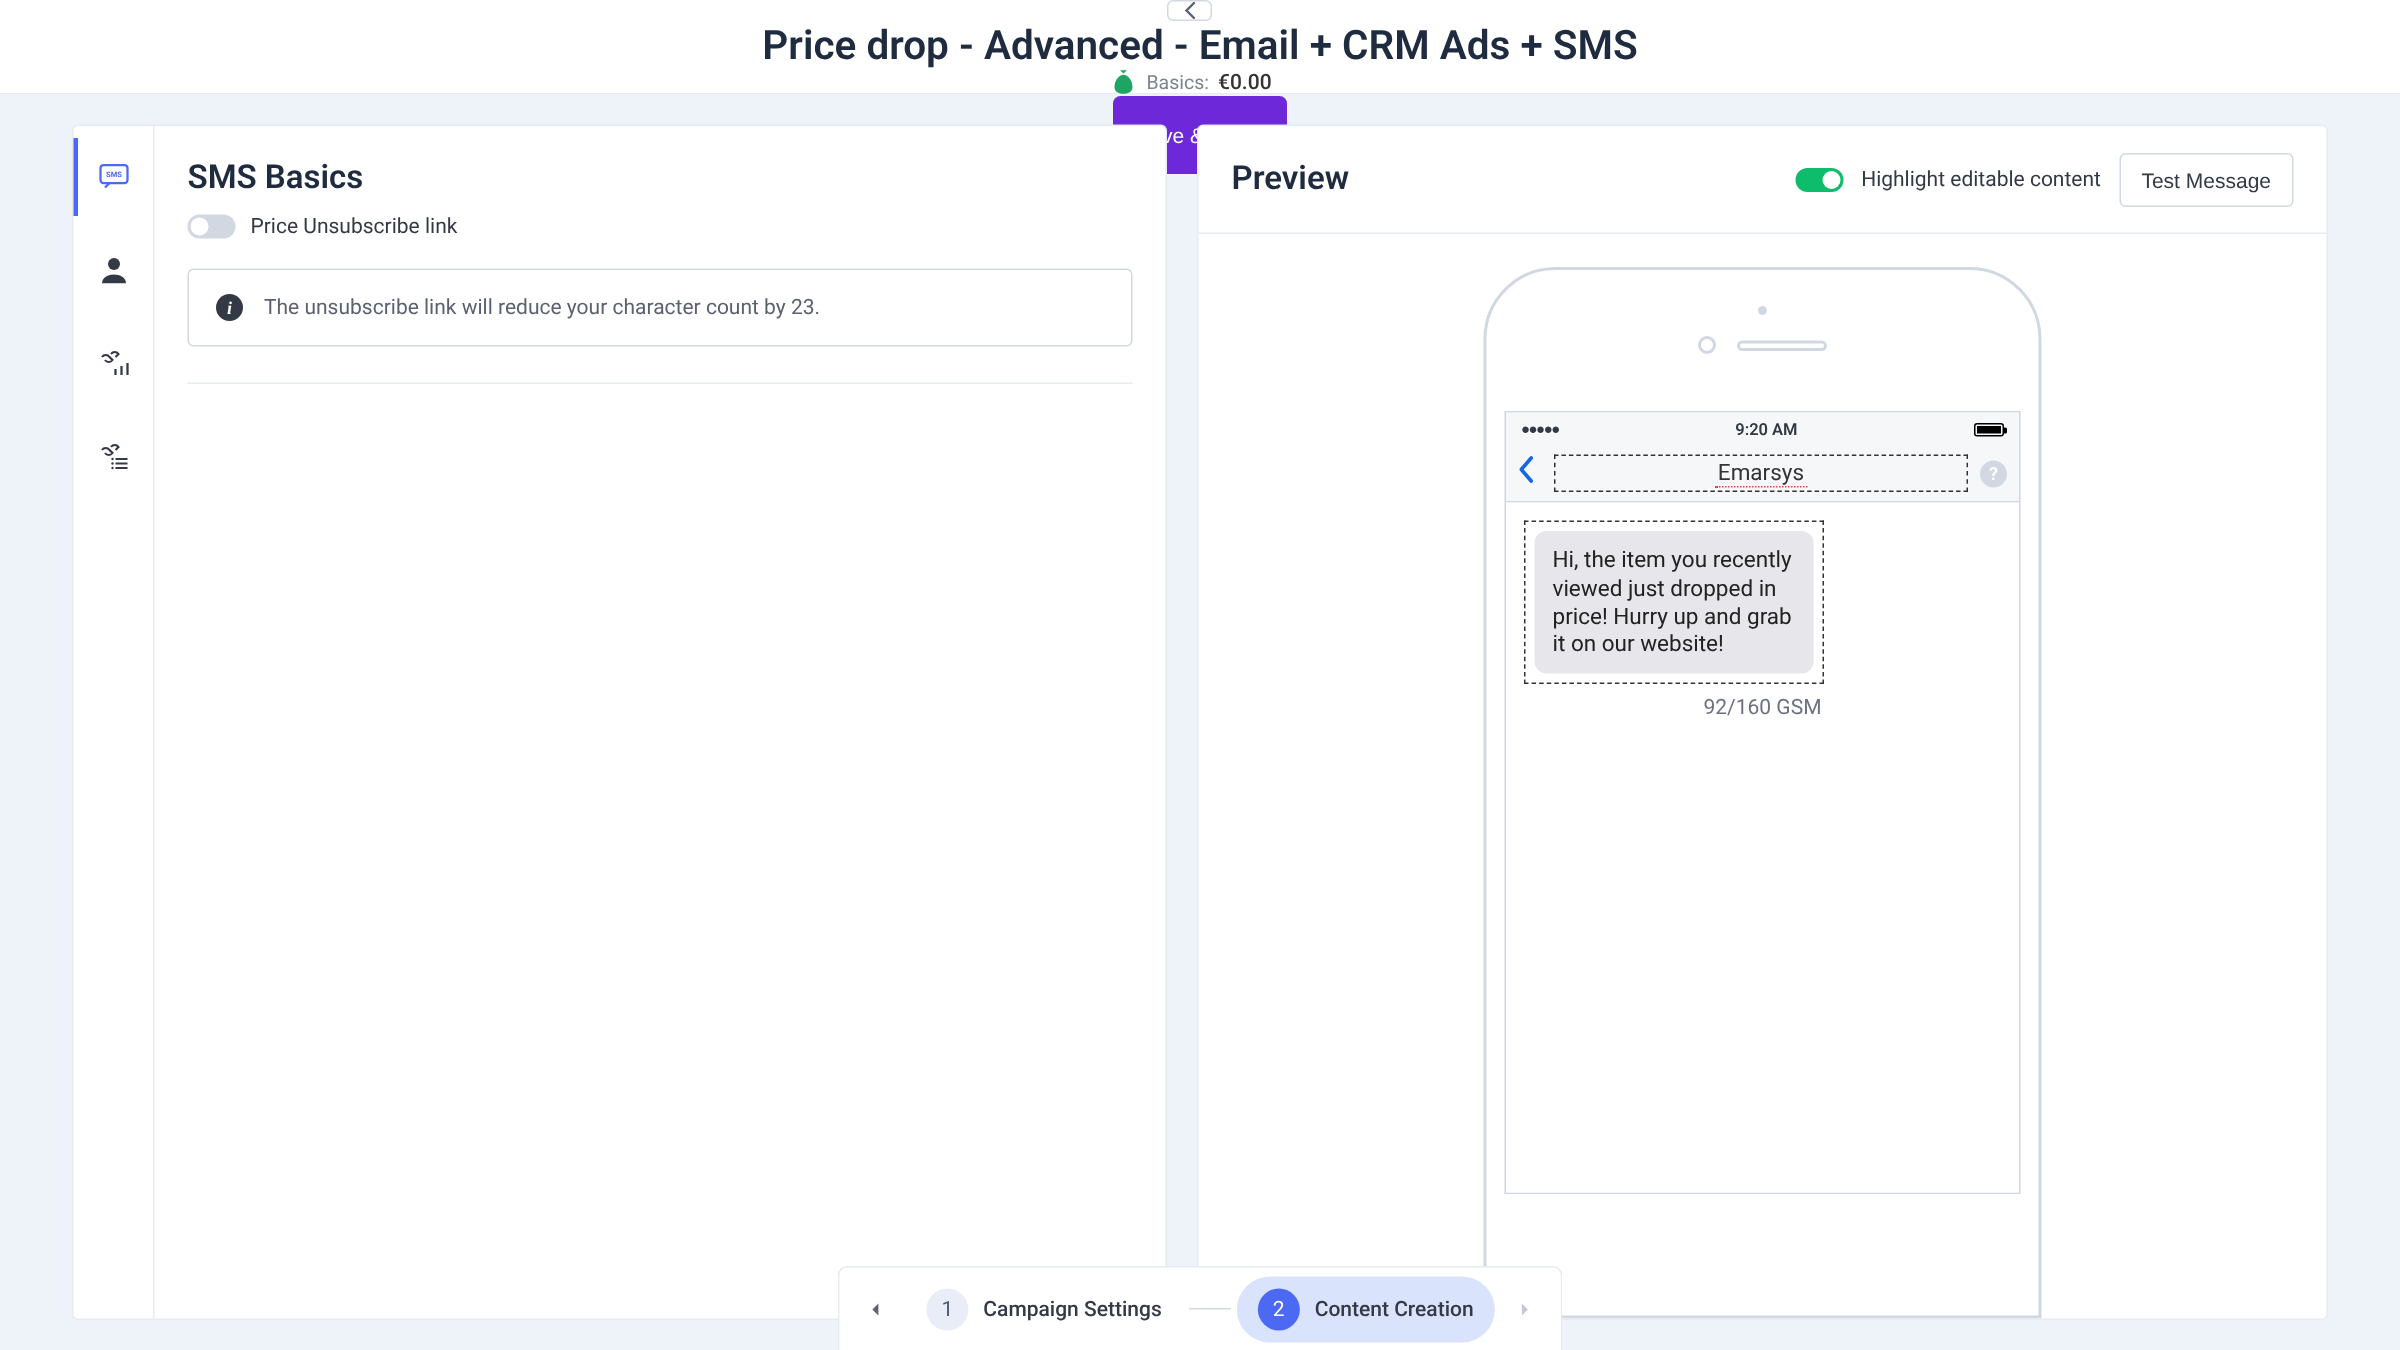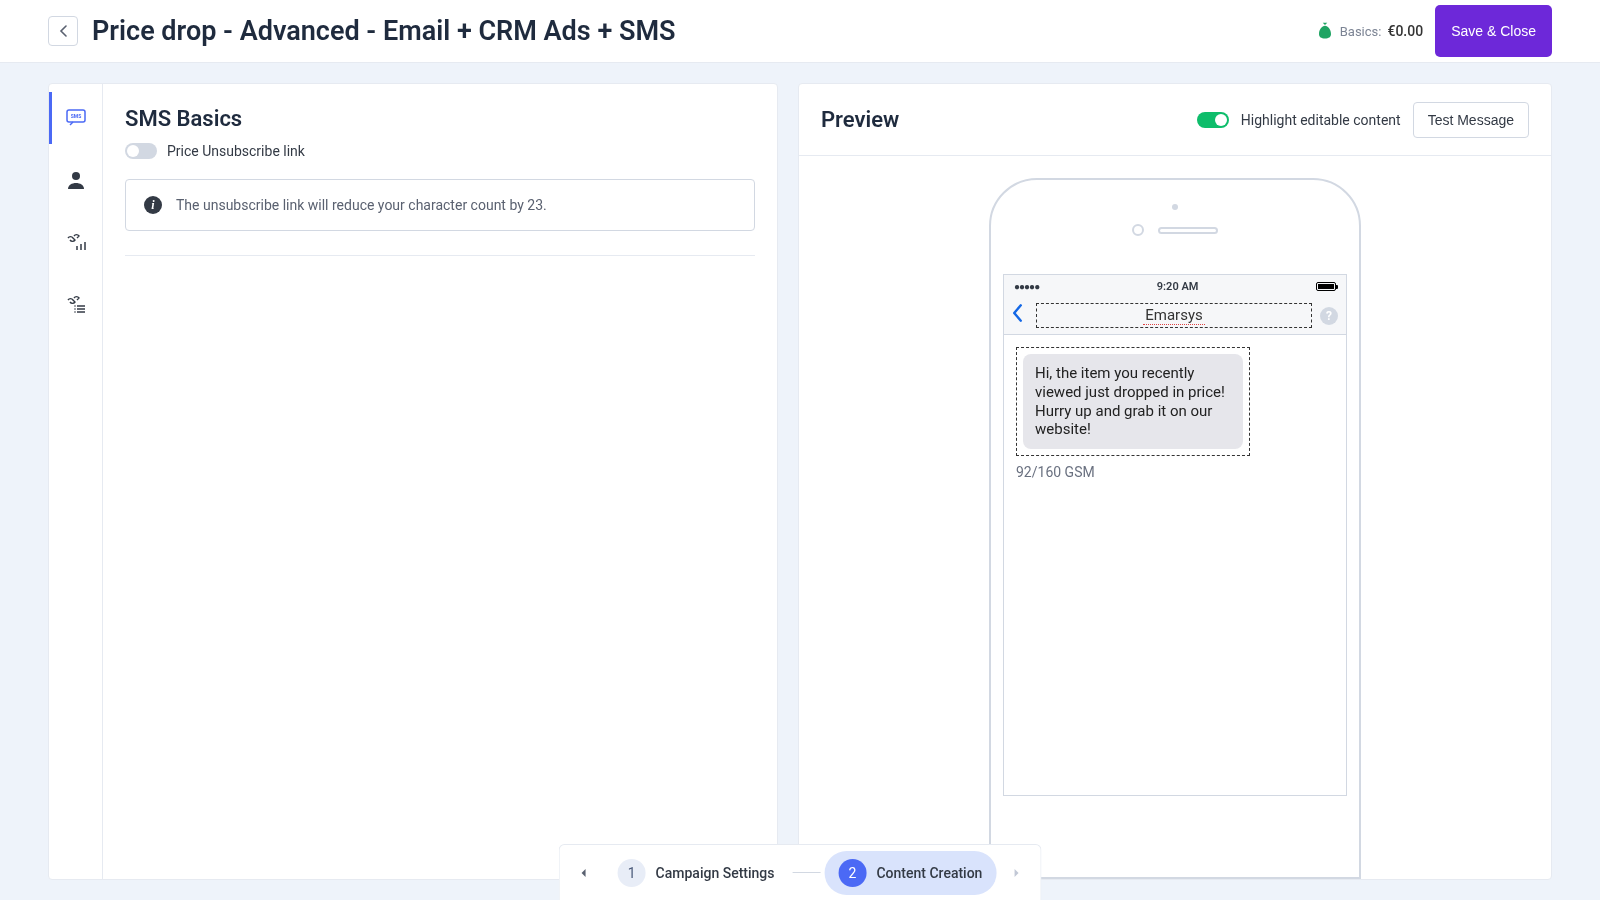--- a/index.html
+++ b/index.html
@@ -12,20 +12,21 @@
   height: 900px;
   overflow: hidden;
 }
 .header {
   background: #fff;
   height: 63px;
   display: flex;
   align-items: center;
   padding: 0 48px;
   border-bottom: 1px solid #e6eaf1;
+  flex-direction: column;
 }
 .back-btn {
   width: 30px;
   height: 30px;
   border: 1px solid #d2d8e2;
   border-radius: 4px;
   background: #fff;
   display: flex;
   align-items: center;
   justify-content: center;
@@ -284,34 +285,35 @@
   background: #d2d8e2;
   color: #fff;
   font-size: 12px;
   display: flex; align-items: center; justify-content: center;
   font-weight: bold;
 }
 .msg-body { padding: 12px; background:#fff; min-height:460px;}
 .bubble-wrap {
   border: 1.5px dashed #333;
   padding: 6px;
-  width: 234px;
+  width: 200px;
 }
 .bubble {
   background: #e6e6eb;
   border-radius: 8px;
   padding: 10px 12px;
   font-size: 15px;
   line-height: 1.25;
   color: #222;
 }
 .char-count {
   font-size: 14px;
   color: #6a7180;
   margin-top: 8px;
+  text-align: center;
 }
 
 .stepper-bar {
   position: fixed;
   bottom: 0;
   left: 50%;
   transform: translateX(-50%);
   background: #fff;
   border: 1px solid #e6eaf1;
   border-bottom: none;

